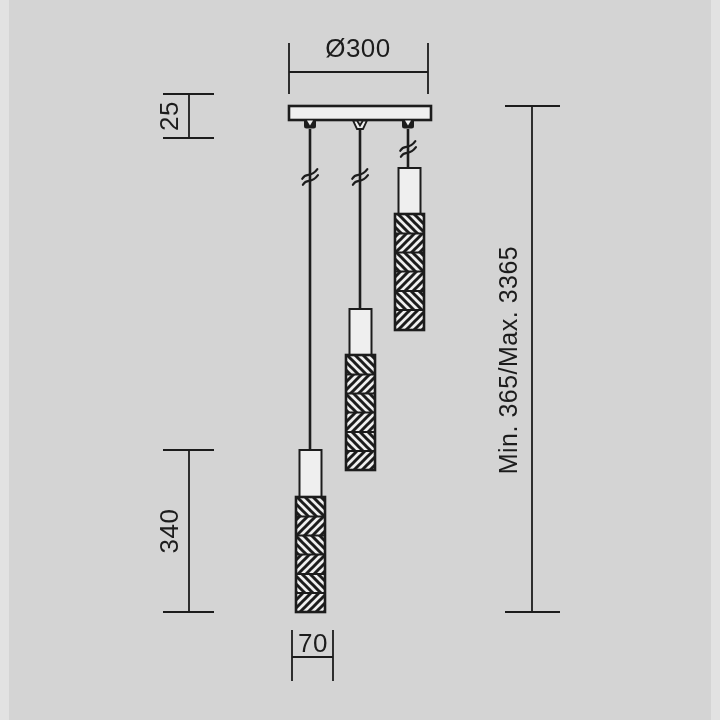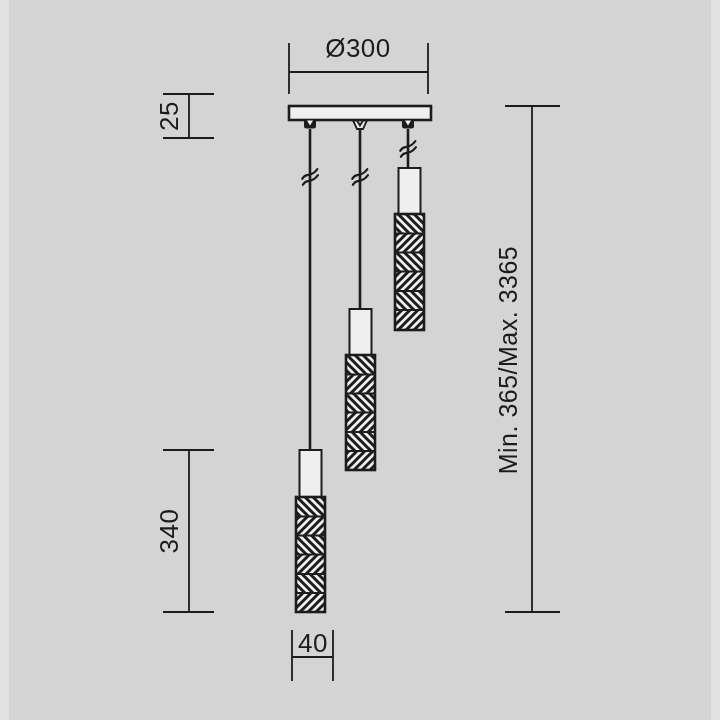--- a/index.html
+++ b/index.html
@@ -173,14 +173,14 @@
   </svg>
 
   <div class="dim-label" style="left:288px;top:33px;width:140px;height:30px;">Ø300</div>
 
   <div class="dim-label rot" style="left:139px;top:101px;width:60px;height:30px;">25</div>
 
   <div class="dim-label rot" style="left:119px;top:516px;width:100px;height:30px;">340</div>
 
   <div class="dim-label rot" style="left:358px;top:345px;width:300px;height:30px;font-size:25px;">Min. 365/Max. 3365</div>
 
-  <div class="dim-label" style="left:283px;top:628px;width:60px;height:30px;">40</div>
+  <div class="dim-label" style="left:283px;top:628px;width:60px;height:30px;">70</div>
 </div>
 
 </body></html>

